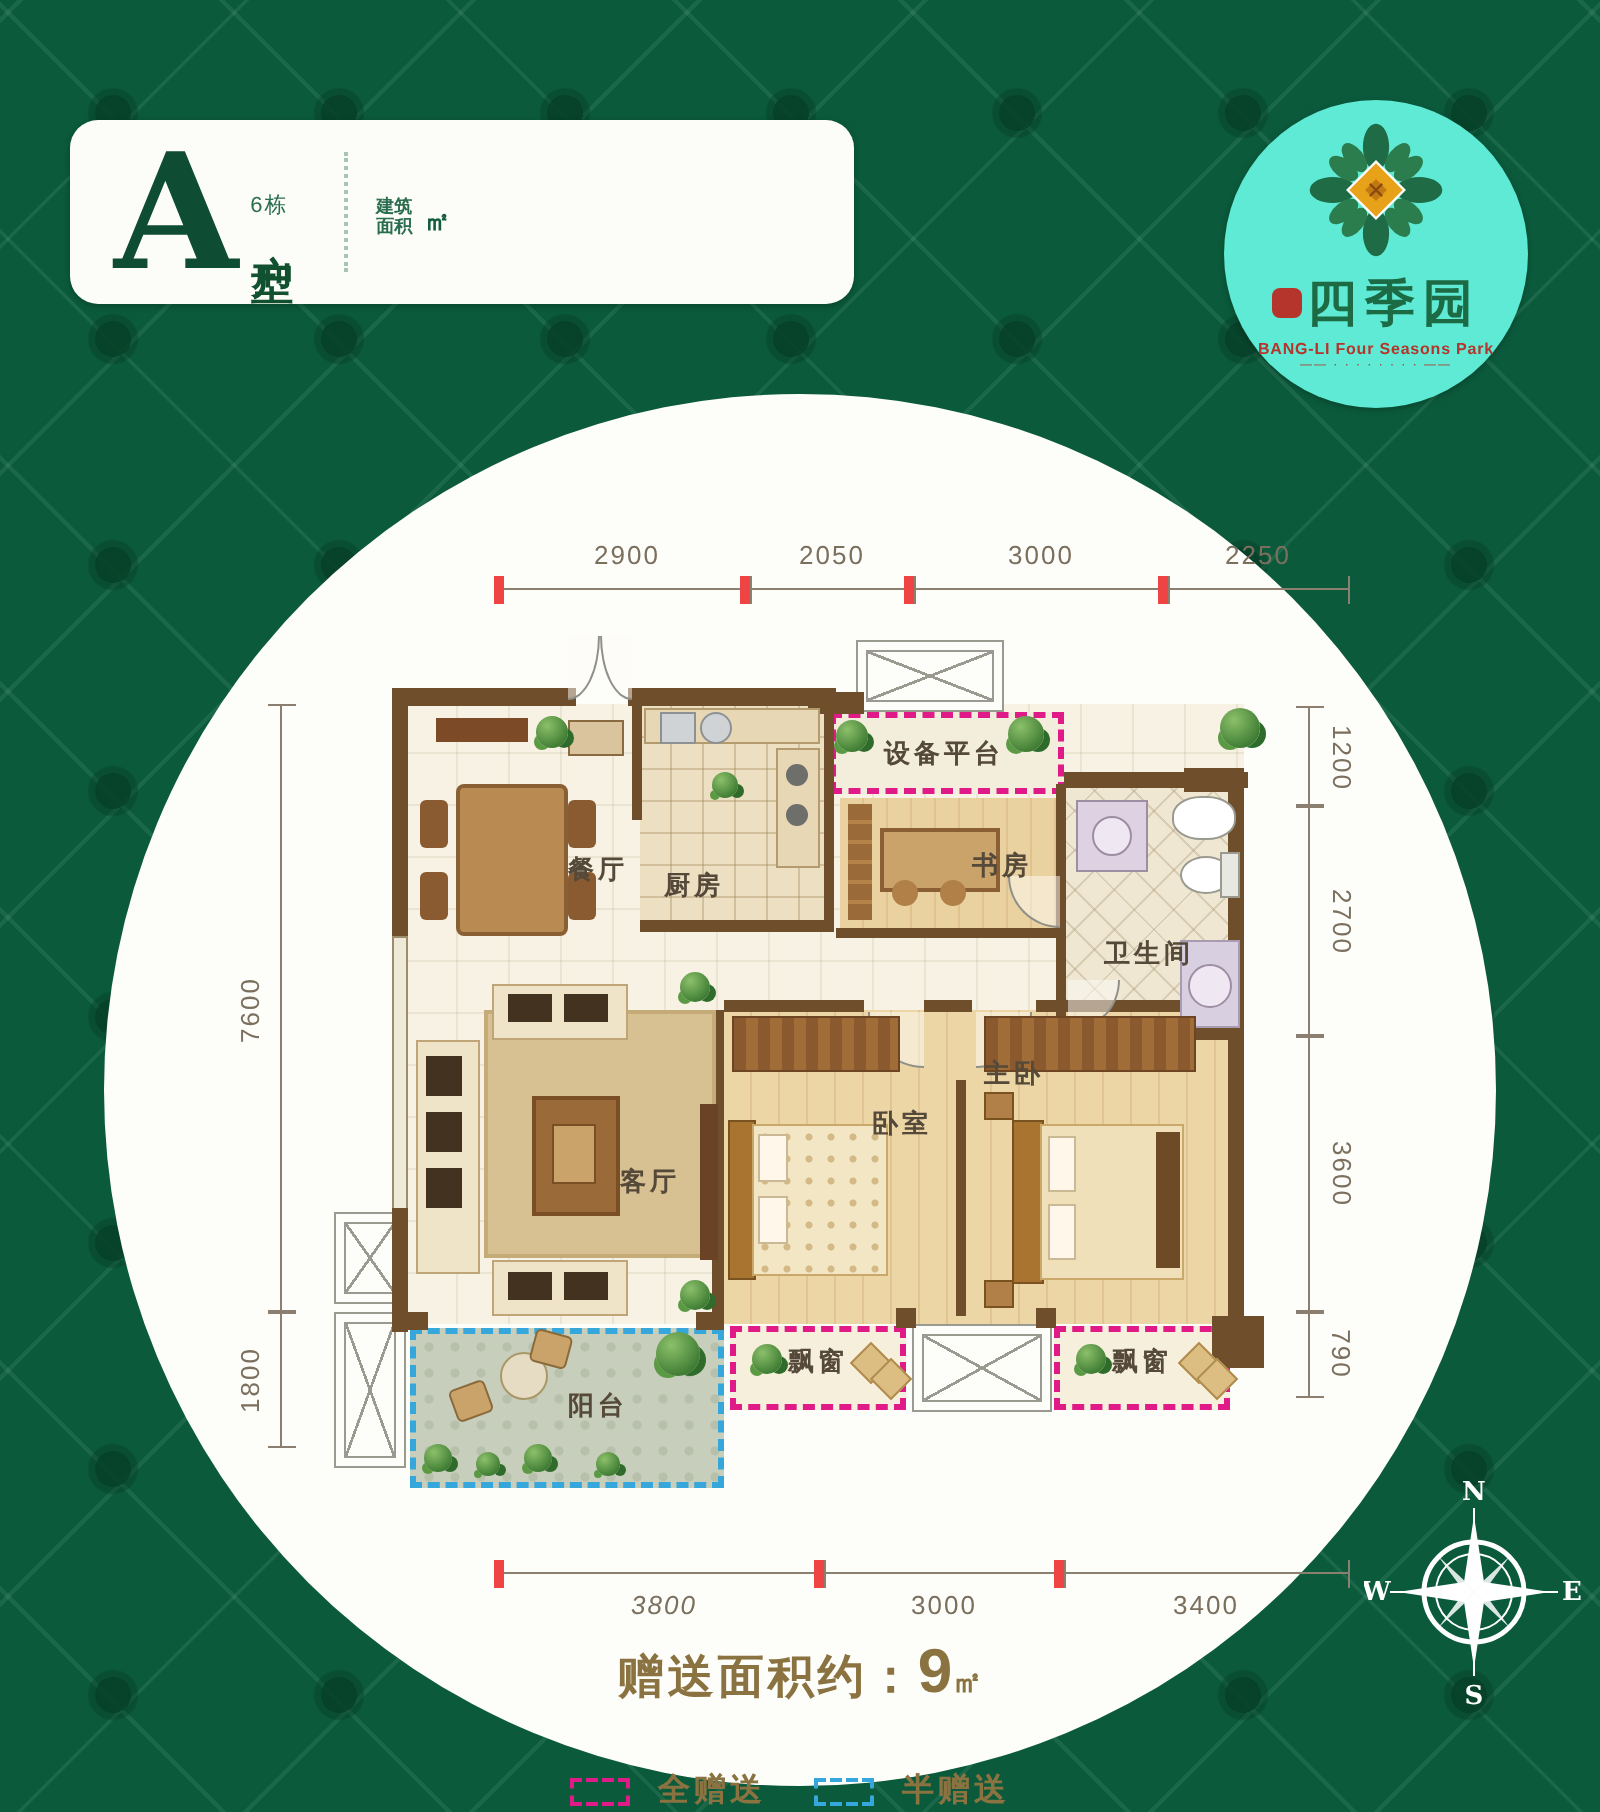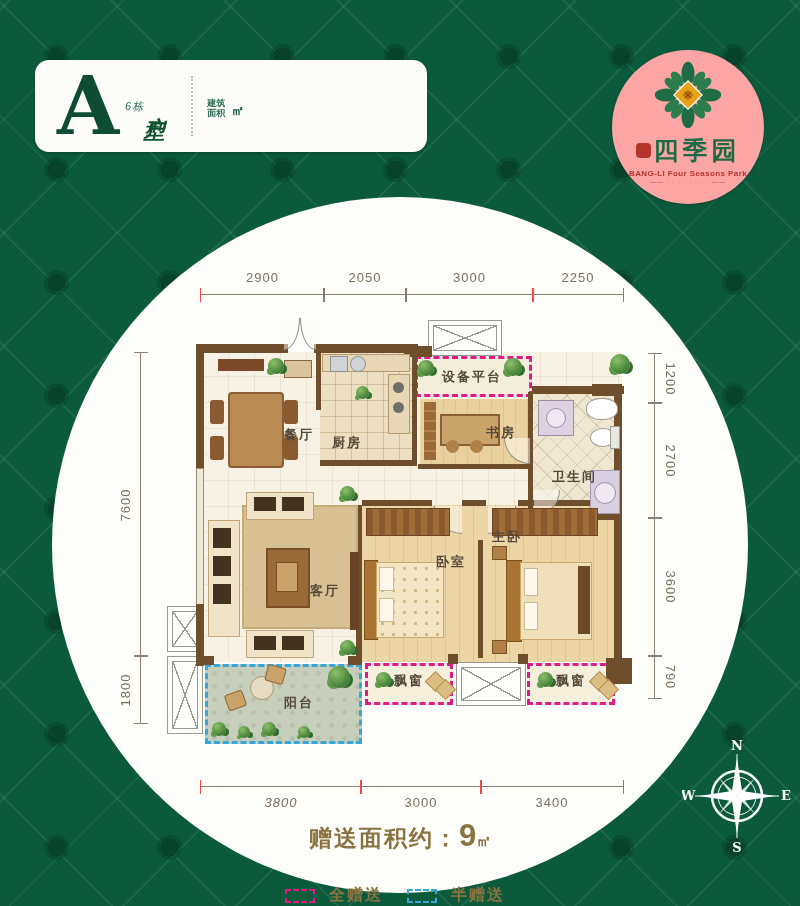--- a/index.html
+++ b/index.html
@@ -11,31 +11,31 @@
       radial-gradient(circle, rgba(6,64,40,.9) 0 9px, rgba(6,64,40,.45) 9px 12px, transparent 13px),
       repeating-linear-gradient(45deg, transparent 0 78px, rgba(170,220,195,.10) 78px 80px),
       repeating-linear-gradient(-45deg, transparent 0 78px, rgba(170,220,195,.10) 78px 80px);
     background-size:113px 113px, auto, auto;
     background-position:0 0, 0 0, 0 0;
   }
   .abs{position:absolute;}
   
   .header-box{position:absolute;left:35px;top:60px;width:392px;height:92px;background:#fcfcf9;border-radius:14px;display:flex;align-items:center;box-shadow:0 1px 3px rgba(0,0,0,.25);}
   .hl{font-family:"DejaVu Serif",serif;font-weight:bold;font-size:80px;line-height:.88;color:#0e4c33;margin:0 6px 0 22px;}
-  .hcol{display:flex;flex-direction:row;align-items:flex-start;margin-right:12px;font-style:italic;}
+  .hcol{display:flex;flex-direction:column;align-items:flex-start;margin-right:12px;}
   .hbuild{font-size:11px;color:#2b6e4e;letter-spacing:1px;}
   .hunit{writing-mode:vertical-rl;font-size:21px;font-weight:bold;color:#11512f;letter-spacing:4px;line-height:1;}
   .hdiv{height:60px;border-left:2px dotted #a9c3b4;margin:0 14px;}
   .htitle{font-size:29px;font-weight:bold;color:#145c3e;letter-spacing:7px;white-space:nowrap;}
   .harea{display:flex;align-items:center;margin-top:4px;}
   .harea .lbl{display:flex;flex-direction:column;font-size:9px;color:#2b6e4e;font-weight:bold;line-height:1.15;margin-right:4px;}
   .harea .val{font-size:25px;font-weight:bold;color:#145c3e;letter-spacing:1px;}
   .harea .unit{font-size:13px;font-weight:bold;color:#145c3e;margin-left:2px;margin-top:6px;}
   
-  .logo-circle{position:absolute;left:612px;top:50px;width:152px;height:154px;border-radius:50%;background:#fca5a5;text-align:center;box-shadow:0 1px 3px rgba(0,0,0,.25);}
+  .logo-circle{position:absolute;left:612px;top:50px;width:152px;height:154px;border-radius:50%;background:#5eead4;text-align:center;box-shadow:0 1px 3px rgba(0,0,0,.25);}
   .logo-name-row{display:flex;align-items:center;justify-content:center;margin-top:-2px;}
   .logo-seal{width:15px;height:15px;background:#b5342c;border-radius:4px;margin-right:3px;}
   .logo-name{font-family:"DejaVu Serif",serif;font-size:25px;font-weight:bold;color:#1d6b45;letter-spacing:4px;}
   .logo-eng{font-size:8px;font-weight:bold;color:#b5342c;letter-spacing:.4px;margin-top:2px;}
   .logo-tag{font-size:6px;color:#b5342c;margin-top:1px;letter-spacing:1px;}
   
   .big-circle{position:absolute;left:52px;top:197px;width:696px;height:696px;border-radius:50%;background:#fdfdfa;}
   
   .room{position:absolute;box-sizing:border-box;}
   .rlabel{position:absolute;font-weight:bold;color:#55493a;font-size:13px;letter-spacing:2px;white-space:nowrap;}
@@ -44,21 +44,21 @@
   .shaft{position:absolute;background:#fdfdfa;border:1px solid #9a9a90;padding:4px;box-sizing:border-box;}
   .xbox{width:100%;height:100%;box-sizing:border-box;border:1px solid #9a9a90;background:
     linear-gradient(to top right, transparent calc(50% - .7px), #9a9a90 calc(50% - .7px) calc(50% + .7px), transparent calc(50% + .7px)),
     linear-gradient(to bottom right, transparent calc(50% - .7px), #9a9a90 calc(50% - .7px) calc(50% + .7px), transparent calc(50% + .7px));}
   .dpink{border:3px dashed #e01a86;}
   .dblue{border:3px dashed #35a7da;}
   .plant{position:absolute;border-radius:50%;background:radial-gradient(circle at 35% 30%, #8cc06a, #3e7c33 75%);box-shadow:6px 3px 0 -3px #2f6b2a,-5px 5px 0 -4px #5a9a43;}
   .cushion{position:absolute;width:13px;height:13px;background:#dcbd82;border:1px solid #b08b4e;transform:rotate(45deg);}
   .arc{position:absolute;border:1px solid #90908a;background:rgba(253,252,248,.5);box-sizing:border-box;}
   
-  .dimh{position:absolute;height:14px;border-left:1px solid #ef4444;border-right:1px solid #8b8070;}
+  .dimh{position:absolute;height:14px;border-left:5px solid #ef4444;border-right:1px solid #8b8070;margin-left:47px;}
   .dimh .line{position:absolute;left:0;right:0;top:6px;border-top:1px solid #8b8070;}
   .dimh .lab{position:absolute;left:0;right:0;top:-18px;text-align:center;font-size:13px;color:#7b6f5e;letter-spacing:1px;}
   .dimh.below .lab{top:15px;}
   .dimv{position:absolute;width:14px;border-top:1px solid #8b8070;border-bottom:1px solid #8b8070;}
   .dimv .line{position:absolute;top:0;bottom:0;left:6px;border-left:1px solid #8b8070;}
   .dimv .lab{position:absolute;top:50%;font-size:13px;color:#7b6f5e;letter-spacing:1px;white-space:nowrap;}
   .dimv.lft .lab{left:-9px;transform:translate(-50%,-50%) rotate(-90deg);}
   .dimv.rgt .lab{right:-9px;transform:translate(50%,-50%) rotate(90deg);}
   
   .gift{position:absolute;left:0;top:818px;width:800px;text-align:center;color:#8a7340;}

